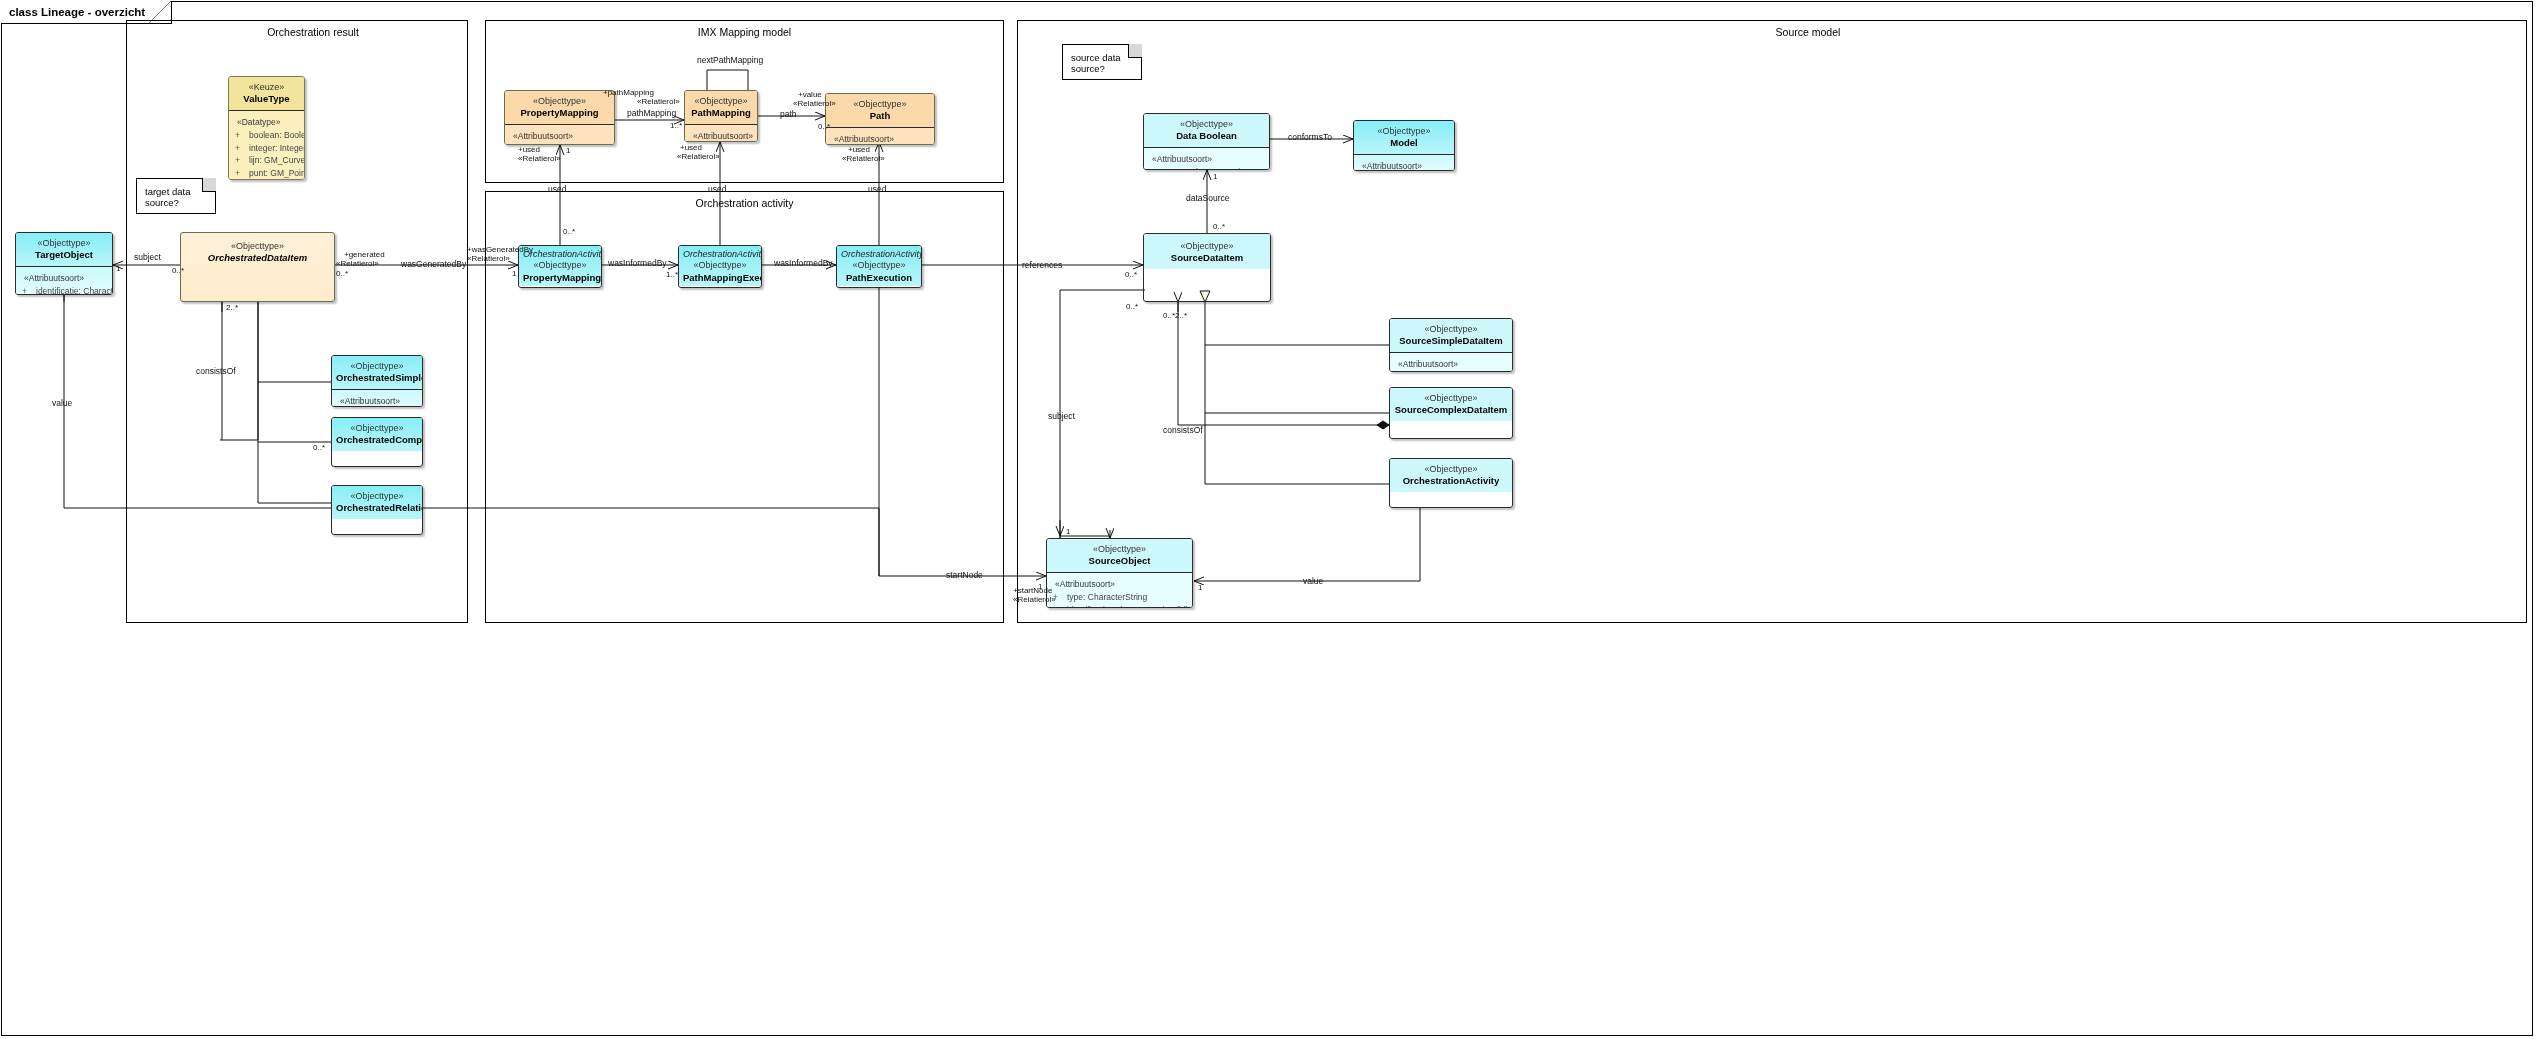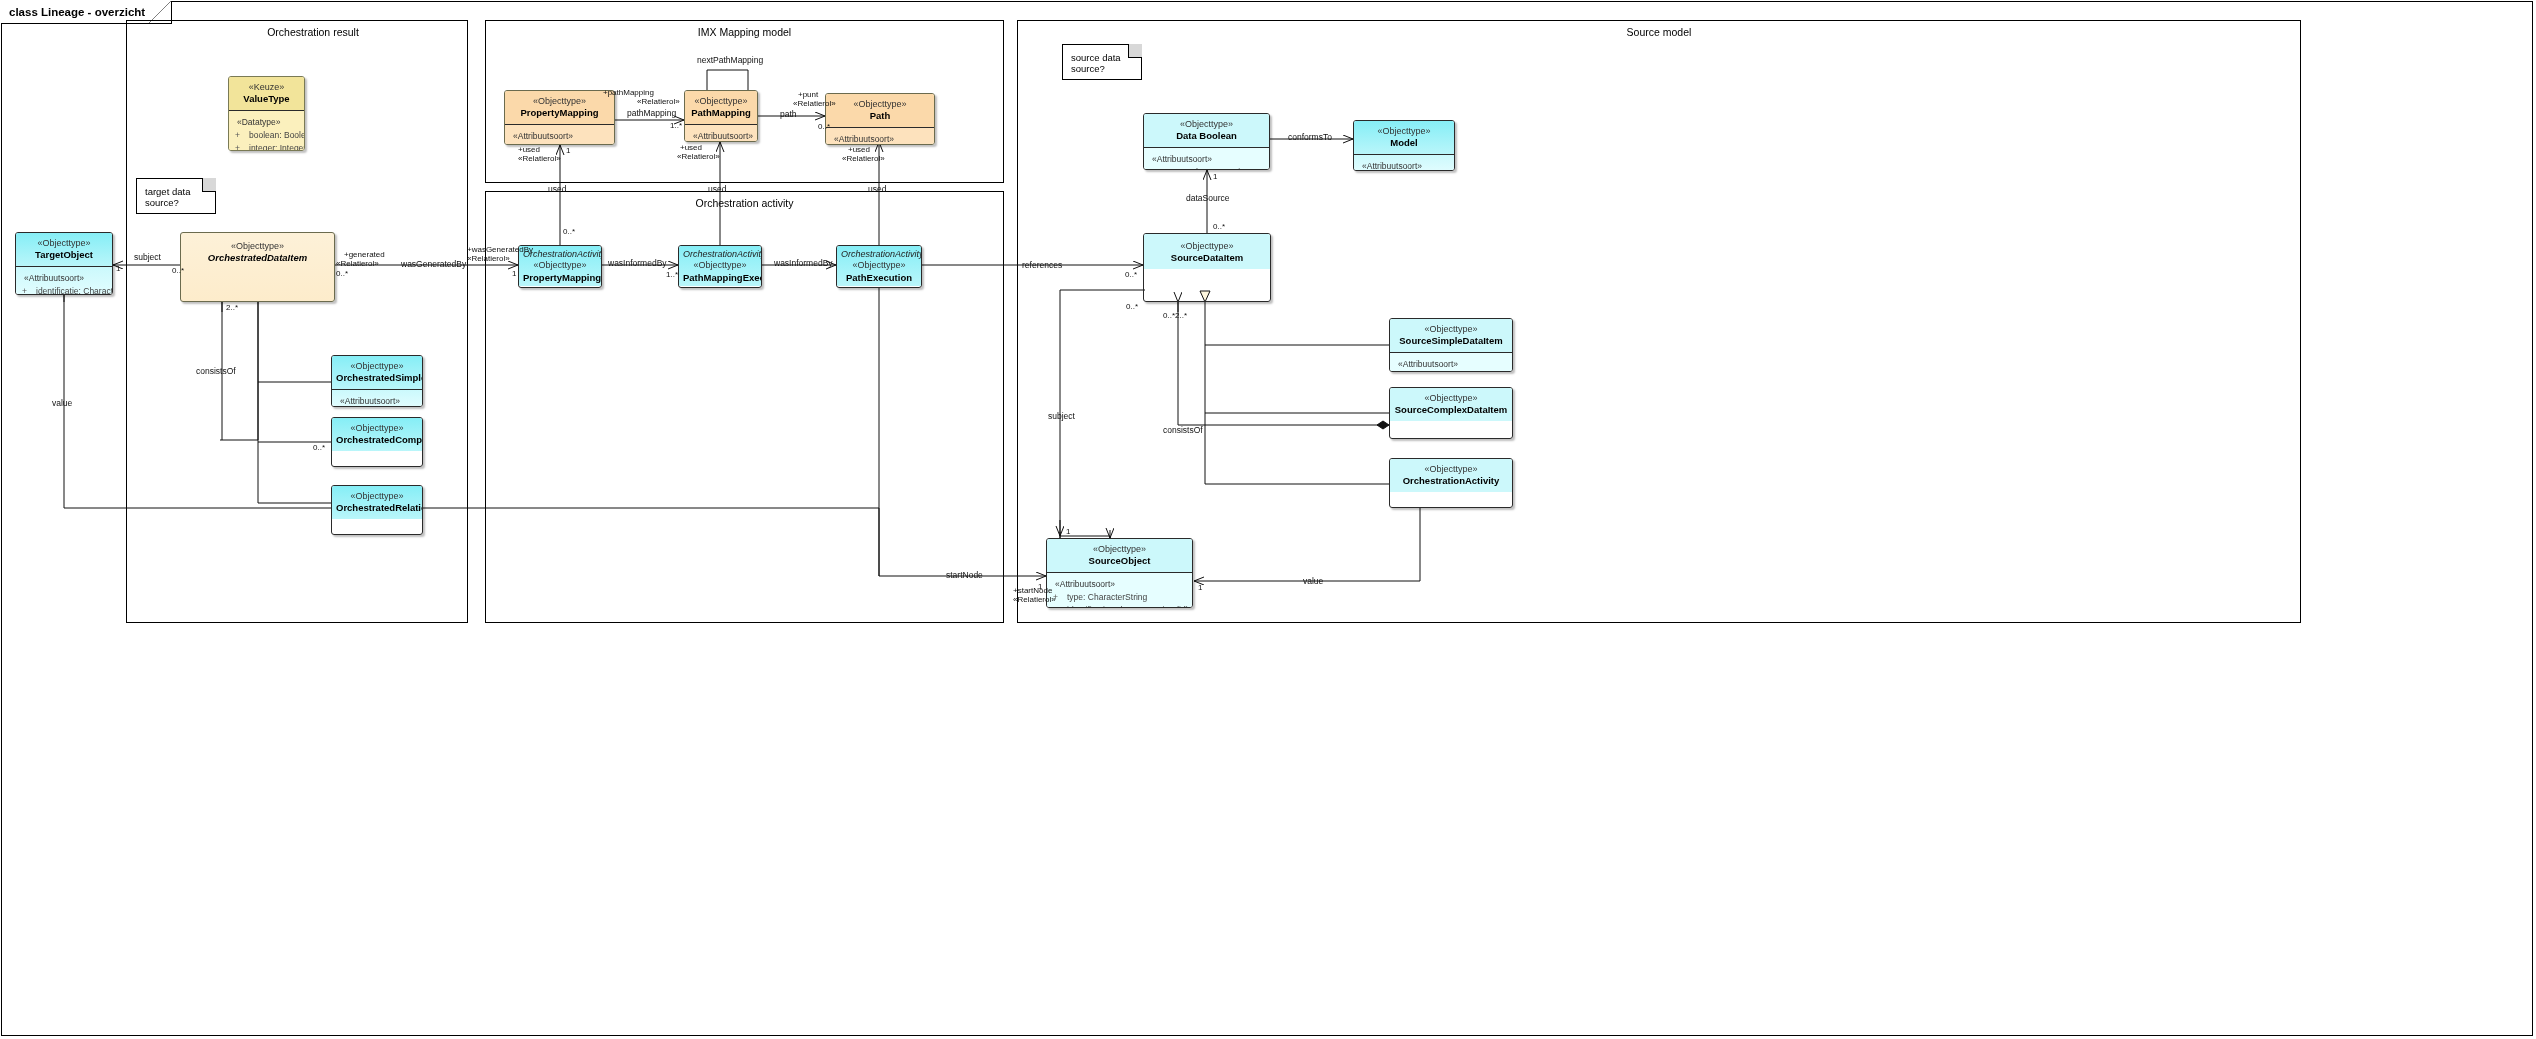--- a/index.html
+++ b/index.html
@@ -77,21 +77,21 @@
 
   <div class="pkg" style="left:126px;top:20px;width:342px;height:603px;padding-left:16px;">
     <div class="pkg-label">Orchestration result</div>
   </div>
   <div class="pkg" style="left:485px;top:20px;width:519px;height:163px;">
     <div class="pkg-label">IMX Mapping model</div>
   </div>
   <div class="pkg" style="left:485px;top:191px;width:519px;height:432px;">
     <div class="pkg-label">Orchestration activity</div>
   </div>
-  <div class="pkg" style="left:1017px;top:20px;width:1284px;height:603px;">
+  <div class="pkg" style="left:1017px;top:20px;width:1510px;height:603px;padding-left:36px;">
     <div class="pkg-label">Source model</div>
   </div>
 
   <svg class="edges">
     <defs>
       <marker id="open-arrow" markerWidth="12" markerHeight="12" refX="10" refY="4" orient="auto">
         <path d="M0,0 L10,4 L0,8" fill="none" stroke="#111" stroke-width="1"></path>
       </marker>
       <marker id="tri-hollow" markerWidth="14" markerHeight="14" refX="12" refY="6" orient="auto">
         <path d="M1,1 L12,6 L1,11 z" fill="#fdf6de" stroke="#111" stroke-width="1"></path>
@@ -164,21 +164,21 @@
 
   <div class="note" style="left:136px;top:178px;width:80px;height:36px;">
     <span class="fold"></span>
     <span>target data source?</span>
   </div>
   <div class="note" style="left:1062px;top:44px;width:80px;height:36px;">
     <span class="fold"></span>
     <span>source data source?</span>
   </div>
 
-  <div class="cls yellow" style="left:228px;top:76px;width:77px;height:75px;">
+  <div class="cls yellow" style="left:228px;top:76px;width:77px;height:104px;">
     <div class="hdr kz-hdr">
       <div class="stereo">«Keuze»</div>
       <div class="nm">ValueType</div>
     </div>
     <div class="sep"></div>
     <div class="body kz-body">
       <div class="attr-stereo">«Datatype»</div>
       <div class="attr"><span class="pl">+</span><span>boolean: Boolean</span></div>
       <div class="attr"><span class="pl">+</span><span>integer: Integer</span></div>
       <div class="attr"><span class="pl">+</span><span>lijn: GM_Curve</span></div>
@@ -380,21 +380,21 @@
   <div class="lbl rel" style="left:467px;top:245px;">+wasGeneratedBy</div>
   <div class="lbl rel" style="left:467px;top:254px;">«Relatierol»</div>
   <div class="lbl mult" style="left:512px;top:269px;">1</div>
 
   <div class="lbl" style="left:697px;top:55px;">nextPathMapping</div>
   <div class="lbl rel" style="left:603px;top:88px;">+pathMapping</div>
   <div class="lbl rel" style="left:637px;top:97px;">«Relatierol»</div>
   <div class="lbl" style="left:627px;top:108px;">pathMapping</div>
   <div class="lbl mult" style="left:670px;top:121px;">1..*</div>
 
-  <div class="lbl rel" style="left:798px;top:90px;">+punt</div>
+  <div class="lbl rel" style="left:798px;top:90px;">+value</div>
   <div class="lbl rel" style="left:793px;top:99px;">«Relatierol»</div>
   <div class="lbl" style="left:780px;top:109px;">path</div>
   <div class="lbl mult" style="left:818px;top:122px;">0..*</div>
 
   <div class="lbl rel" style="left:518px;top:145px;">+used</div>
   <div class="lbl rel" style="left:518px;top:154px;">«Relatierol»</div>
   <div class="lbl mult" style="left:566px;top:146px;">1</div>
   <div class="lbl rel" style="left:680px;top:143px;">+used</div>
   <div class="lbl rel" style="left:677px;top:152px;">«Relatierol»</div>
   <div class="lbl rel" style="left:848px;top:145px;">+used</div>

